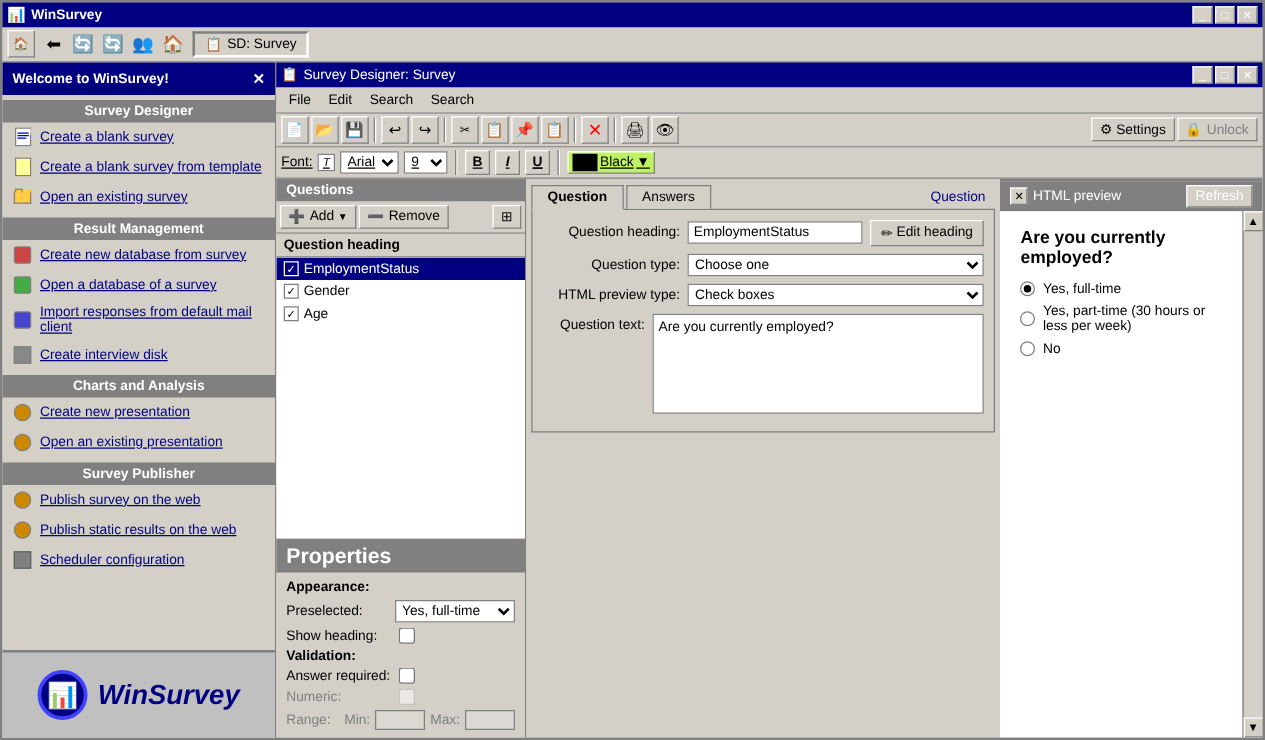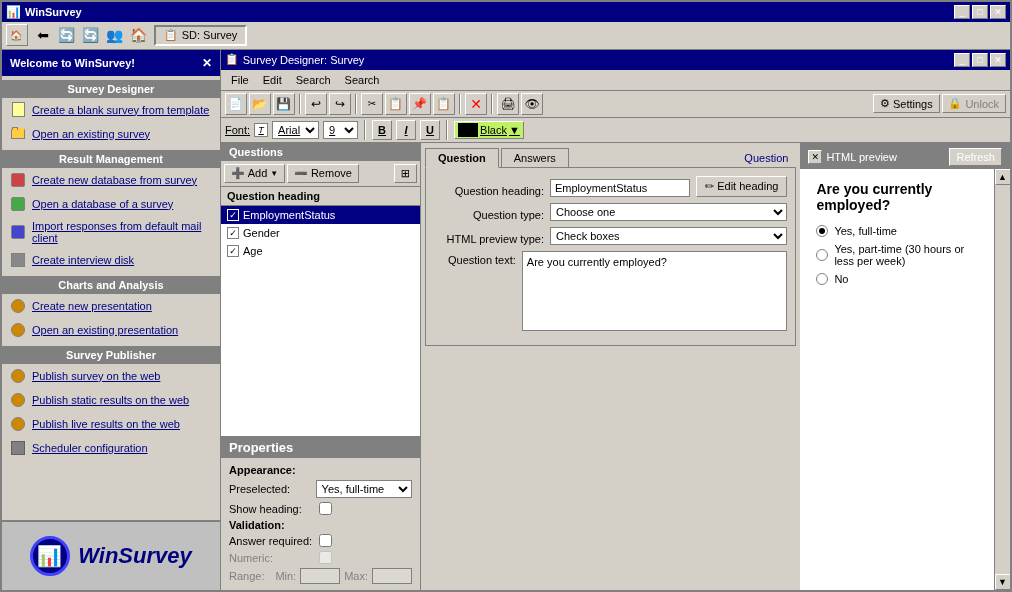--- a/index.html
+++ b/index.html
@@ -54,21 +54,21 @@
     .dropdown-arrow { font-size: 8px; }
     
     .question-list-header { background: #d4d0c8; padding: 3px 6px; font-size: 11px; font-weight: bold; border-bottom: 1px solid #808080; }
     .question-list { flex: 1; background: white; overflow-y: auto; }
     .question-item { padding: 3px 6px; display: flex; align-items: center; gap: 4px; cursor: pointer; font-size: 11px; }
     .question-item.selected { background: #000080; color: white; }
     .q-checkbox { width: 12px; height: 12px; border: 1px solid #808080; background: white; display: flex; align-items: center; justify-content: center; flex-shrink: 0; font-size: 9px; }
 
     
     .properties-panel { background: #d4d0c8; border-top: 1px solid #808080; padding: 6px 8px; }
-    .props-header { background: #808080; color: white; padding: 3px 8px; font-size: 13px; font-weight: bold; margin: -6px -8px 6px -8px; }
+    .props-header { background: #808080; color: white; padding: 3px 8px; font-size: 17px; font-weight: bold; margin: -6px -8px 6px -8px; }
     .prop-row { display: flex; align-items: center; margin-bottom: 4px; }
     .prop-label { width: 90px; font-size: 11px; }
     select.prop-select { width: 100px; font-size: 11px; background: white; border: 1px solid #808080; padding: 1px; }
     .prop-checkbox { width: 13px; height: 13px; }
     .validation-header { font-weight: bold; margin: 4px 0 3px 0; }
     .range-row { display: flex; align-items: center; gap: 4px; }
     .range-input { width: 40px; border: 1px solid #808080; padding: 1px 3px; font-size: 11px; }
     .disabled-text { color: #808080; }
 
     
@@ -90,21 +90,21 @@
     .settings-btn { display: flex; align-items: center; gap: 3px; background: #d4d0c8; border: 1px solid; border-color: #fff #808080 #808080 #fff; padding: 2px 6px; cursor: pointer; font-size: 11px; margin-left: auto; }
     .unlock-btn { display: flex; align-items: center; gap: 3px; background: #d4d0c8; border: 1px solid; border-color: #fff #808080 #808080 #fff; padding: 2px 6px; cursor: pointer; font-size: 11px; color: #808080; }
 
     
     .tabs-area { background: #d4d0c8; }
     .tab-row { display: flex; align-items: flex-end; padding: 4px 4px 0 4px; gap: 2px; }
     .tab { background: #d4d0c8; border: 1px solid #808080; border-bottom: none; padding: 3px 12px; cursor: pointer; font-size: 11px; }
     .tab.active { background: #d4d0c8; border-bottom: 1px solid #d4d0c8; font-weight: bold; position: relative; top: 1px; }
     .tab-content { background: #d4d0c8; border: 1px solid #808080; margin: 0 4px; padding: 8px; }
 
-    .form-row { display: flex; align-items: flex-end; margin-bottom: 6px; gap: 6px; }
+    .form-row { display: flex; align-items: center; margin-bottom: 6px; gap: 6px; }
     .form-label { width: 110px; font-size: 11px; text-align: right; }
     .form-input { flex: 1; background: white; border: 1px solid #808080; padding: 2px 4px; font-size: 11px; }
     .form-select-full { flex: 1; background: white; border: 1px solid #808080; font-size: 11px; padding: 1px; }
     .edit-heading-btn { background: #d4d0c8; border: 1px solid; border-color: #fff #808080 #808080 #fff; padding: 3px 8px; cursor: pointer; font-size: 11px; display: flex; align-items: center; gap: 3px; }
     .form-textarea { width: 100%; height: 80px; background: white; border: 1px solid #808080; font-size: 11px; padding: 4px; resize: none; }
 
     
     .html-preview { flex: 1; background: #d4d0c8; border-top: 2px solid #808080; display: flex; flex-direction: column; min-height: 160px; }
     .preview-header { background: #808080; color: white; padding: 3px 8px; display: flex; justify-content: space-between; align-items: center; }
     .preview-close { width: 14px; height: 14px; background: #d4d0c8; border: 1px solid; border-color: #fff #808080 #808080 #fff; display: flex; align-items: center; justify-content: center; cursor: pointer; font-size: 9px; color: black; }
@@ -153,20 +153,31 @@
   <div class="main-container">
 
     <div class="left-panel">
       <div class="welcome-header">
         <span>Welcome to WinSurvey!</span>
         <span class="close-x">✕</span>
       </div>
 
       <div class="section-header">Survey Designer</div>
       <div class="menu-item">
+        <div class="menu-icon" style="position:relative;">
+          <div style="width:13px;height:15px;background:#fff;border:1px solid #808080;position:relative;">
+            <div style="position:absolute;top:0;right:-5px;width:0;height:0;border-left:5px solid #d4d0c8;border-bottom:5px solid transparent;"></div>
+            <div style="position:absolute;top:3px;left:1px;width:9px;height:1px;background:#0000cc;"></div>
+            <div style="position:absolute;top:5px;left:1px;width:9px;height:1px;background:#0000cc;"></div>
+            <div style="position:absolute;top:7px;left:1px;width:7px;height:1px;background:#0000cc;"></div>
+          </div>
+        </div>
+        <span>Create a blank survey</span>
+      </div>
+      <div class="menu-item">
         <div class="menu-icon">
           <div style="width:13px;height:15px;background:#ffff99;border:1px solid #808080;"></div>
         </div>
         <span>Create a blank survey from template</span>
       </div>
       <div class="menu-item">
         <div class="menu-icon">
           <div style="width:14px;height:11px;background:#ffcc44;border:1px solid #808080;border-top:3px solid #ffcc44;position:relative;">
             <div style="position:absolute;top:-4px;left:0;width:6px;height:3px;background:#ffcc44;border:1px solid #808080;border-bottom:none;"></div>
           </div>
@@ -219,26 +230,20 @@
         <div class="menu-icon">
           <div style="width:14px;height:14px;background:#cc8800;border-radius:50%;border:1px solid #808080;"></div>
         </div>
         <span>Publish survey on the web</span>
       </div>
       <div class="menu-item">
         <div class="menu-icon">
           <div style="width:14px;height:14px;background:#cc8800;border-radius:50%;border:1px solid #808080;"></div>
         </div>
         <span>Publish static results on the web</span>
-      </div>
-      <div class="menu-item">
-        <div class="menu-icon">
-          <div style="width:14px;height:14px;background:#cc8800;border-radius:50%;border:1px solid #808080;"></div>
-        </div>
-        <span>Publish live results on the web</span>
       </div>
       <div class="menu-item">
         <div class="menu-icon">
           <div style="width:14px;height:14px;background:#808080;border:1px solid #606060;"></div>
         </div>
         <span>Scheduler configuration</span>
       </div>
 
       <div class="logo-area">
         <div class="logo-icon">📊</div>

